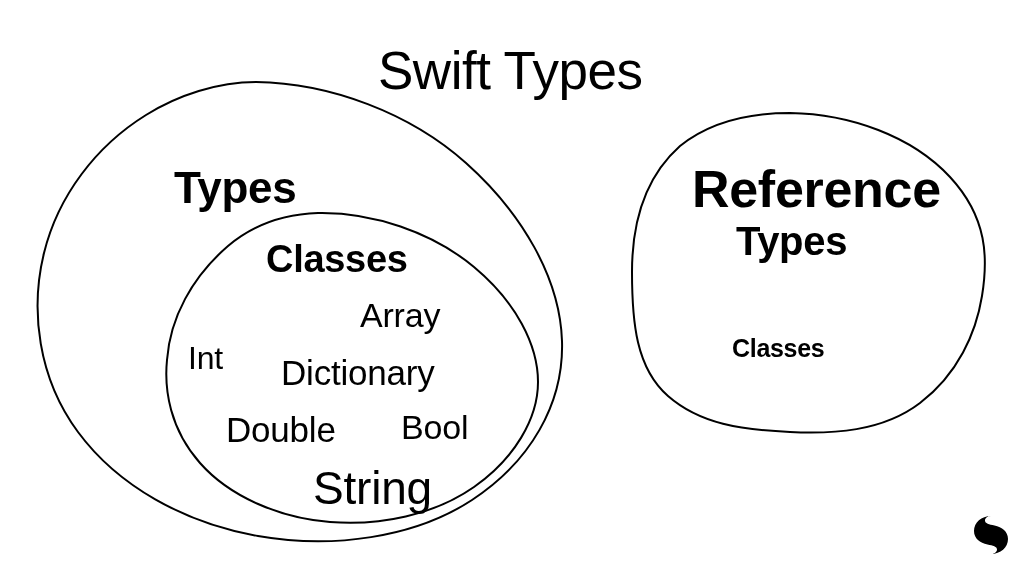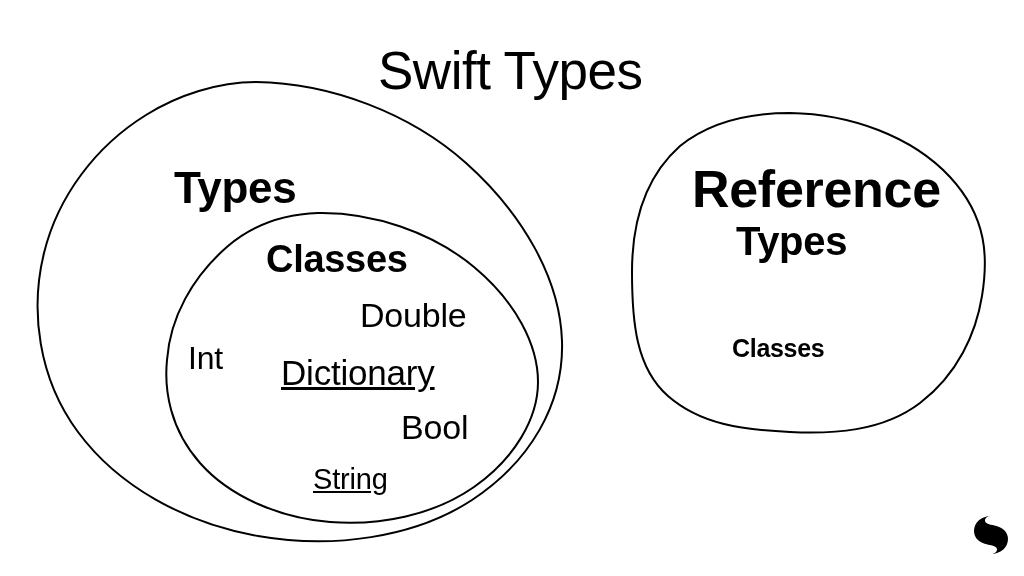--- a/index.html
+++ b/index.html
@@ -49,24 +49,24 @@
   .h-reft    { font-size: 40px; }
   .h-classes { font-size: 25px; }
   
   .member {
     font-weight: 400;
     letter-spacing: -0.2px;
   }
   .m-float { font-size: 34px; }
   .m-array { font-size: 34px; }
   .m-int   { font-size: 32px; }
-  .m-dict  { font-size: 35px; text-decoration: underline; }
+  .m-dict  { font-size: 35px; }
   .m-double{ font-size: 35px; }
   .m-bool  { font-size: 34px; }
-  .m-string{ font-size: 29px; text-decoration: underline; }
+  .m-string{ font-size: 46px; }
   
   #logo {
     position: absolute;
     left: 971px;
     top: 513px;
     width: 40px;
     height: 44px;
   }
 </style>
 </head>
@@ -109,26 +109,27 @@
 
   <div class="lbl title" style="left:378px; top:44px;">Swift Types</div>
 
 
   <div class="lbl heading h-types2" style="left:174px; top:166px;">Types</div>
 
 
   <div class="lbl heading h-structs" style="left:266px; top:240px;">Classes</div>
 
 
-  <div class="lbl member m-array" style="left:360px; top:298px;">Double</div>
+  <div class="lbl member m-array" style="left:360px; top:298px;">Array</div>
 
   <div class="lbl member m-int" style="left:188px; top:342px;">Int</div>
 
   <div class="lbl member m-dict" style="left:281px; top:355px;">Dictionary</div>
 
+  <div class="lbl member m-double" style="left:226px; top:412px;">Double</div>
 
   <div class="lbl member m-bool" style="left:401px; top:410px;">Bool</div>
 
   <div class="lbl member m-string" style="left:313px; top:465px;">String</div>
 
   <div class="lbl heading h-ref" style="left:692px; top:163px;">Reference</div>
 
   <div class="lbl heading h-reft" style="left:736px; top:221px;">Types</div>
 
   <div class="lbl heading h-classes" style="left:732px; top:336px;">Classes</div>

